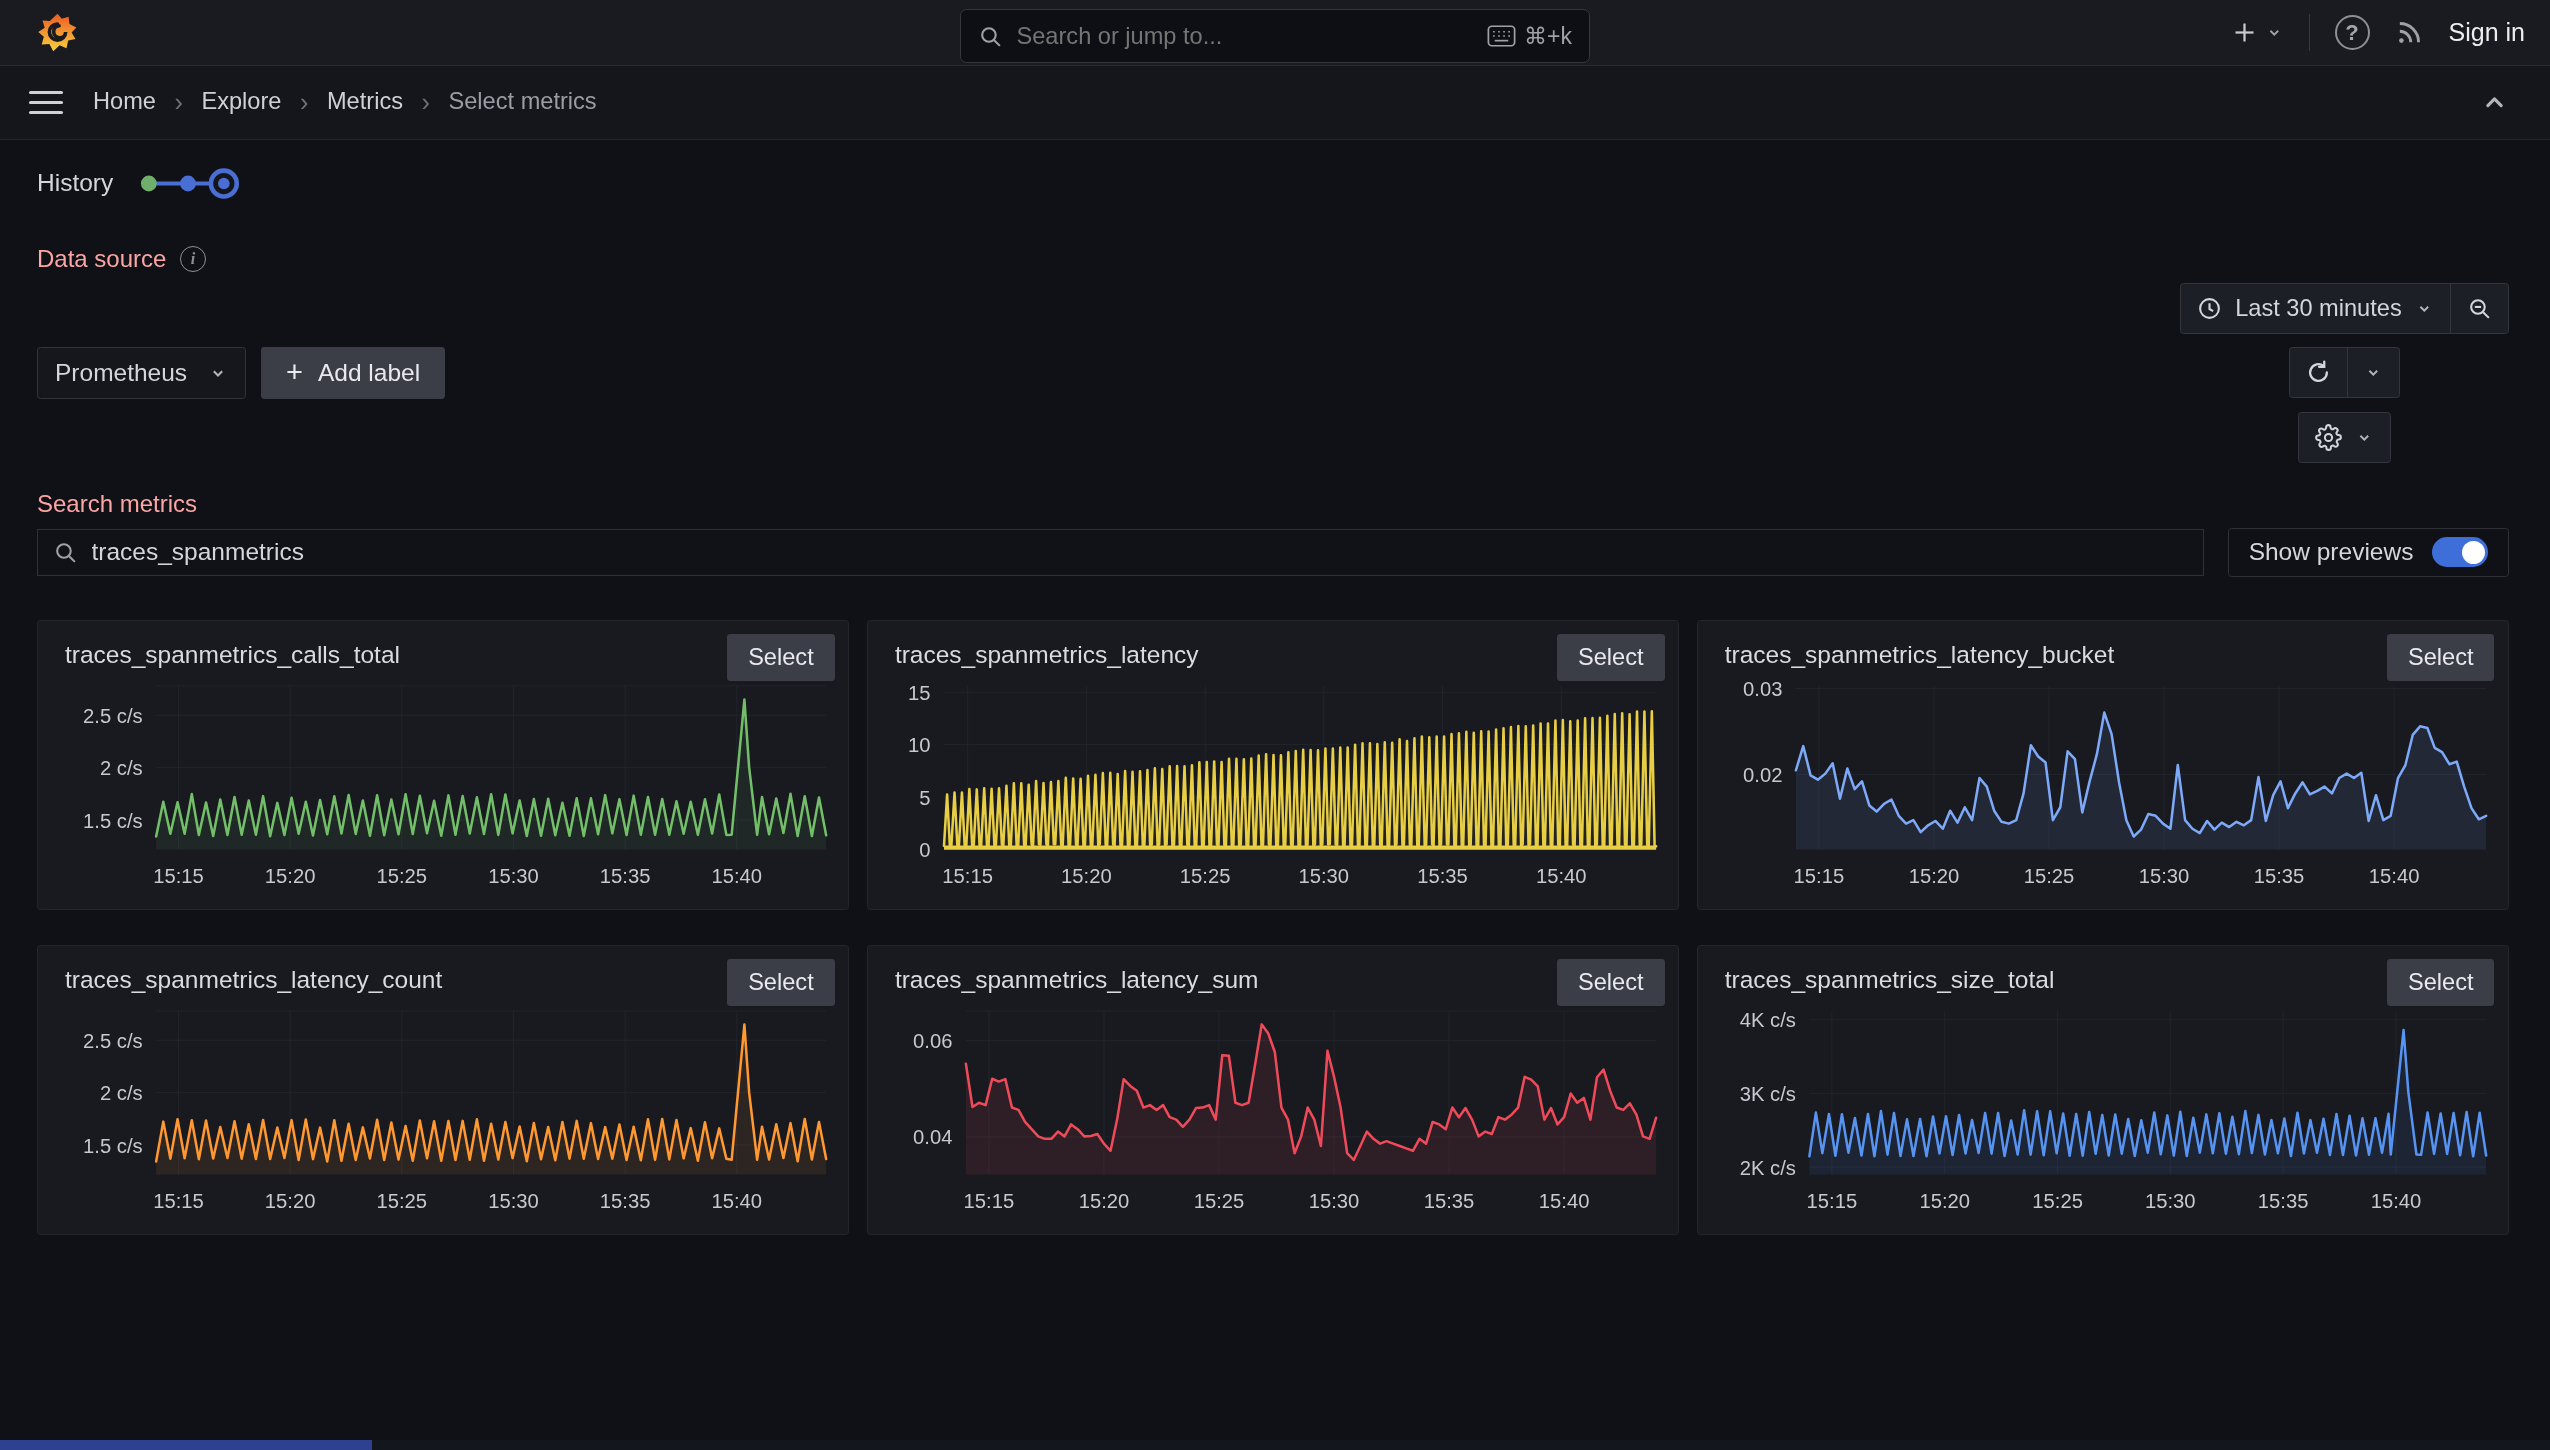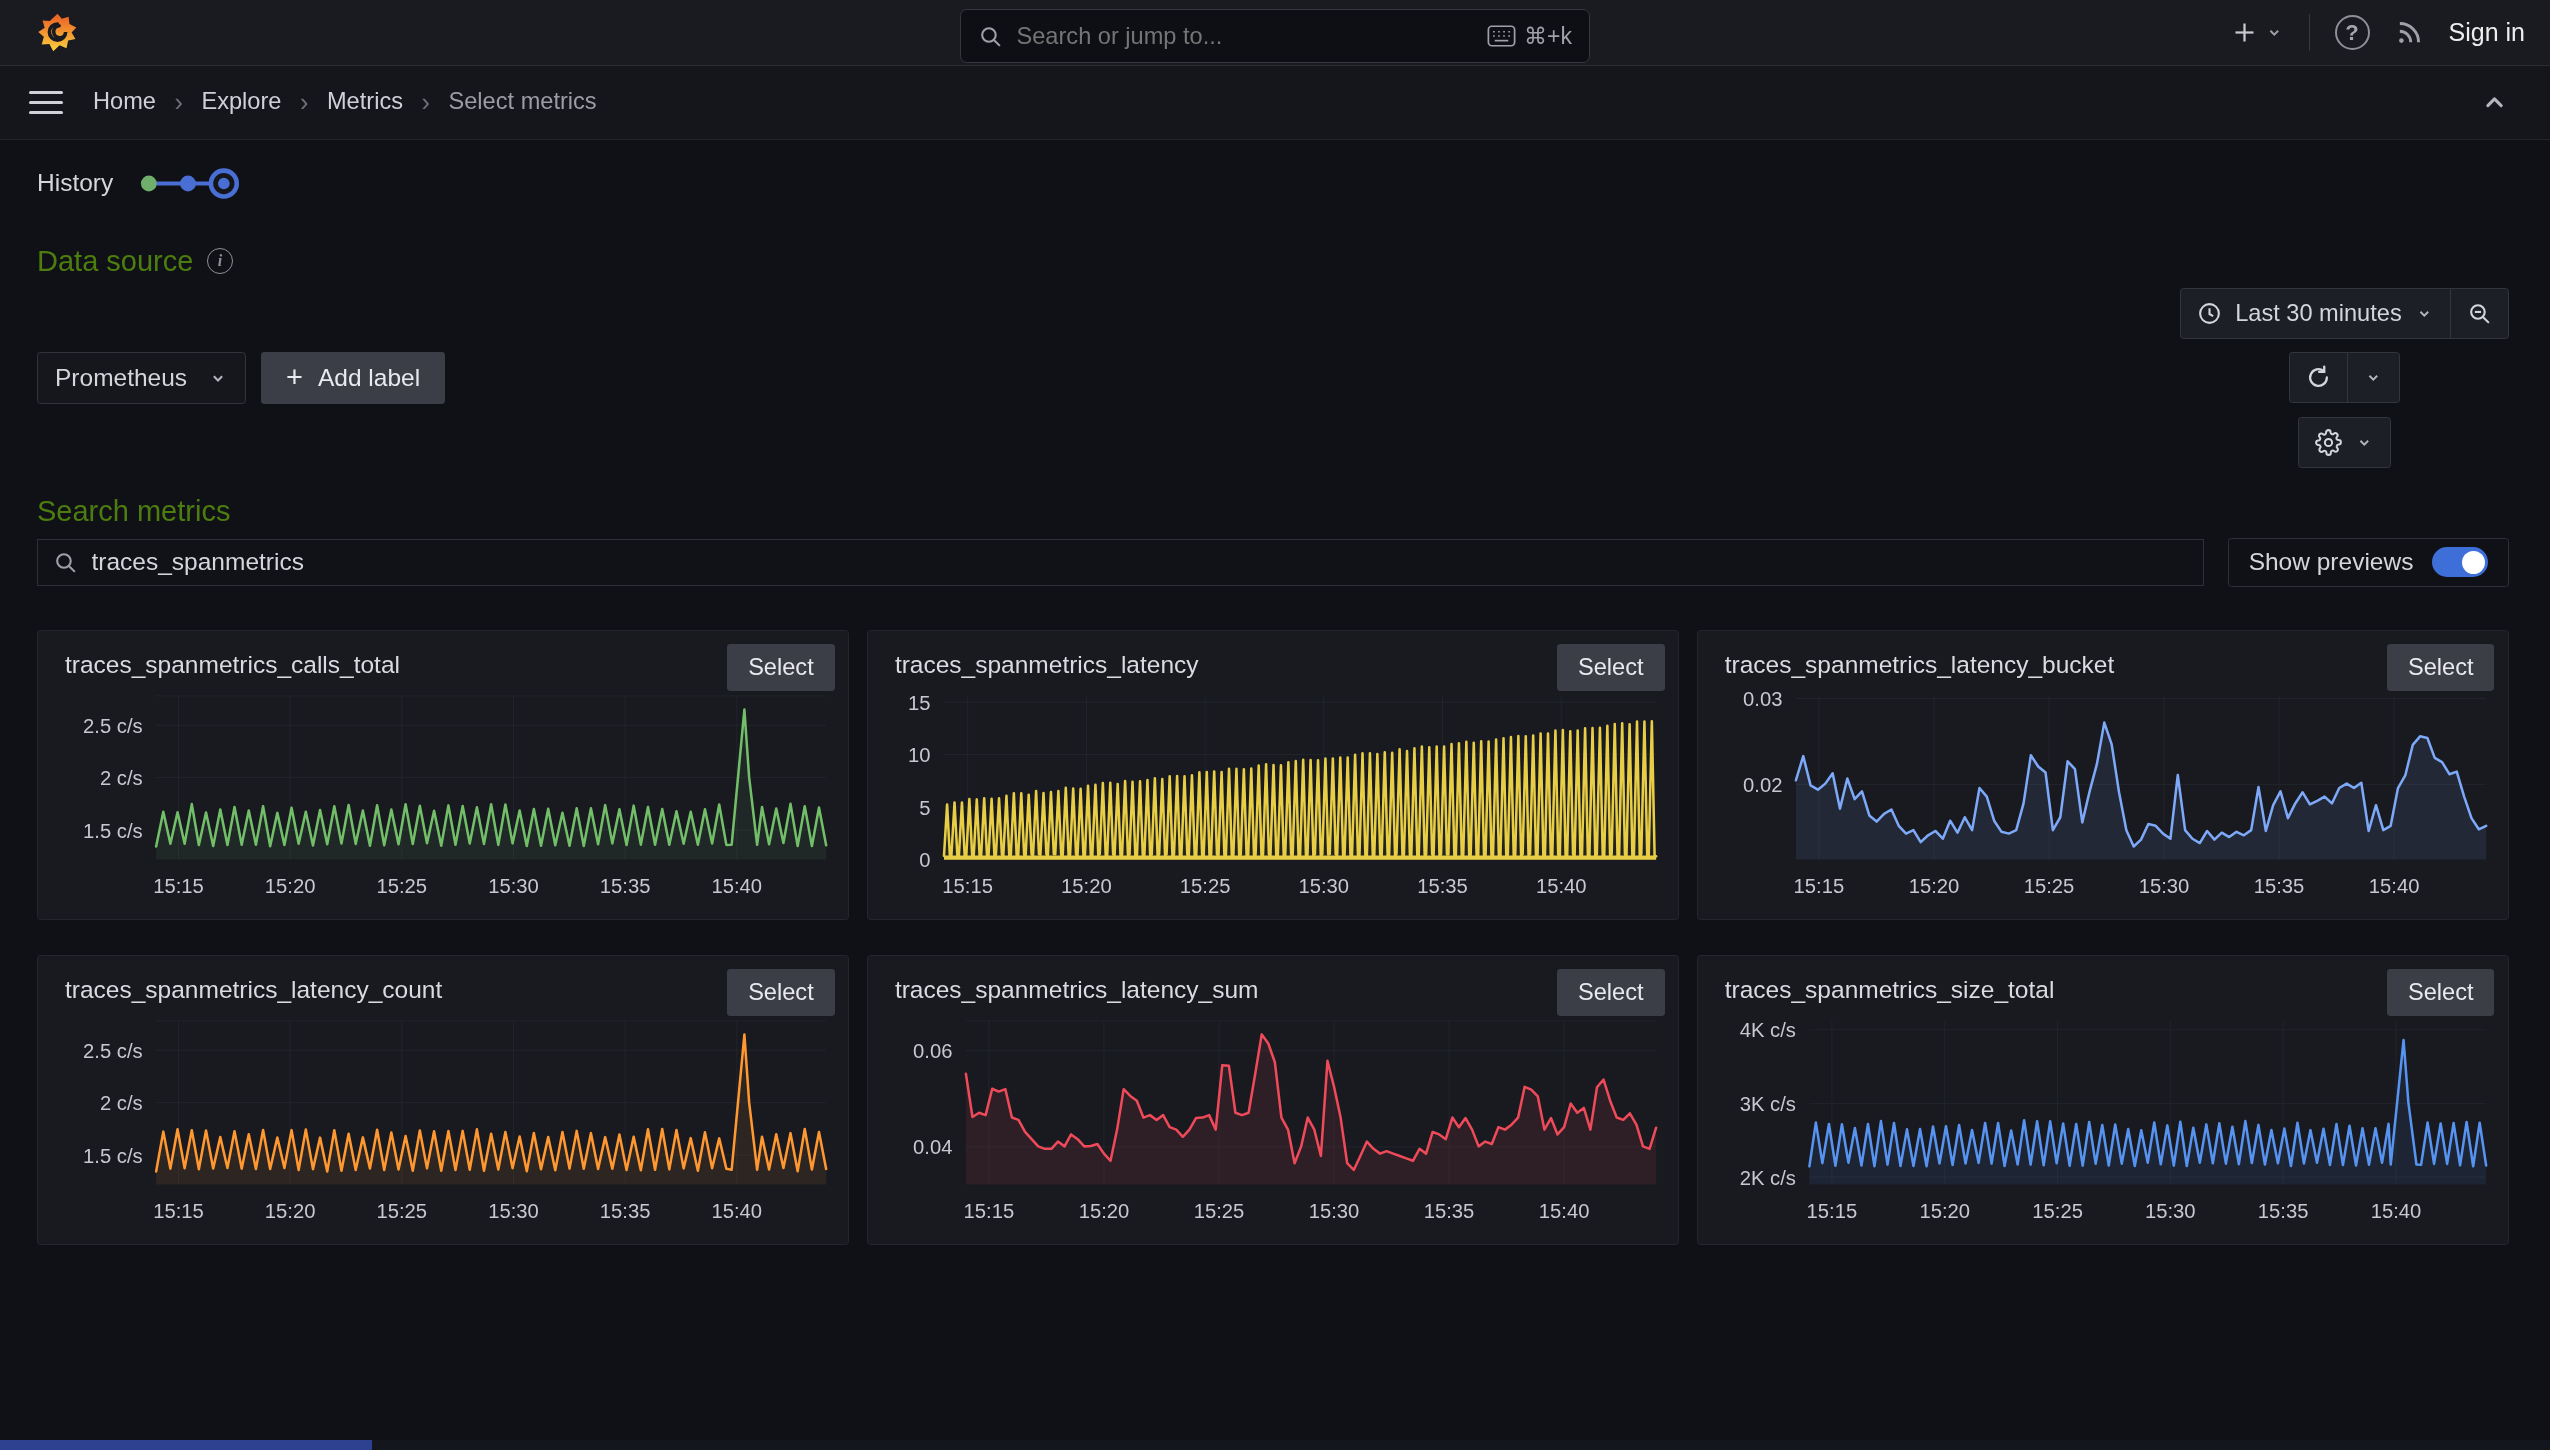--- a/index.html
+++ b/index.html
@@ -50,21 +50,21 @@
   .collapse-btn { margin-left: auto; margin-right: 11.8px; cursor: pointer; }
 
   
   .content { padding: 0 41px 0 37px; }
 
   .history-row { margin-top: 23.6px; height: 39px; display: flex; align-items: center; gap: 22px; }
   .history-label { font-size: 24.5px; color: #d5d6dc; }
   .history-widget { cursor: pointer; }
 
   .ds-label-row { margin-top: 42px; display: flex; align-items: center; gap: 13.5px; }
-  .small-label { font-size: 29px; font-weight: 500; color: #4d7c0f; }
+  .small-label { font-size: 24px; font-weight: 500; color: #fca5a5; }
   .info-icon {
     width: 26px; height: 26px; border: 1.7px solid #8f9097; border-radius: 50%;
     display: grid; place-items: center; font-size: 16px; color: #8f9097; cursor: pointer;
     font-family: "Liberation Serif", serif; font-style: italic; font-weight: 700;
   }
 
   .controls-row { margin-top: 10px; display: flex; align-items: center; }
   .ds-picker {
     width: 209px; height: 52px; background: #15171d;
     border: 0.8px solid #32343b; border-radius: 3.4px;

